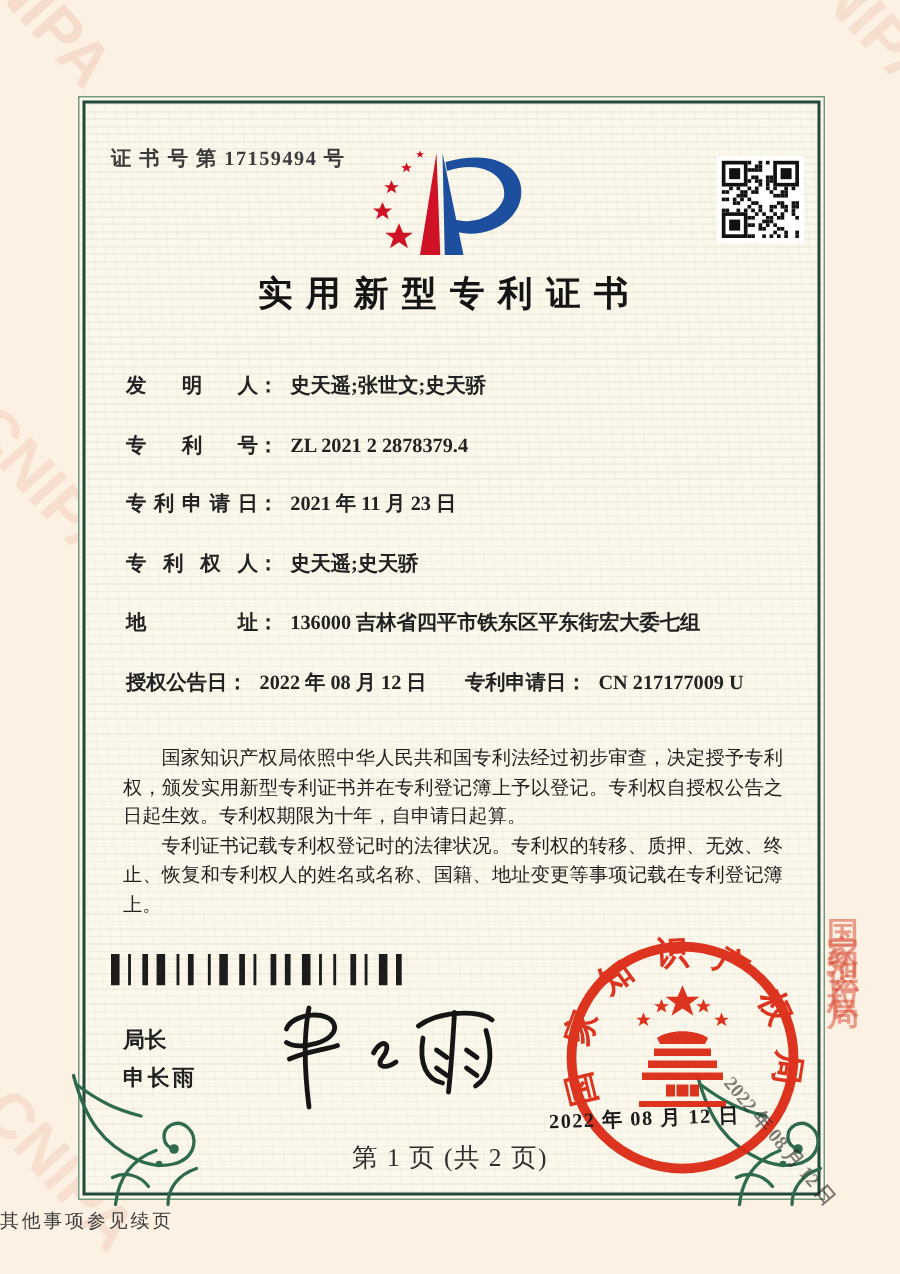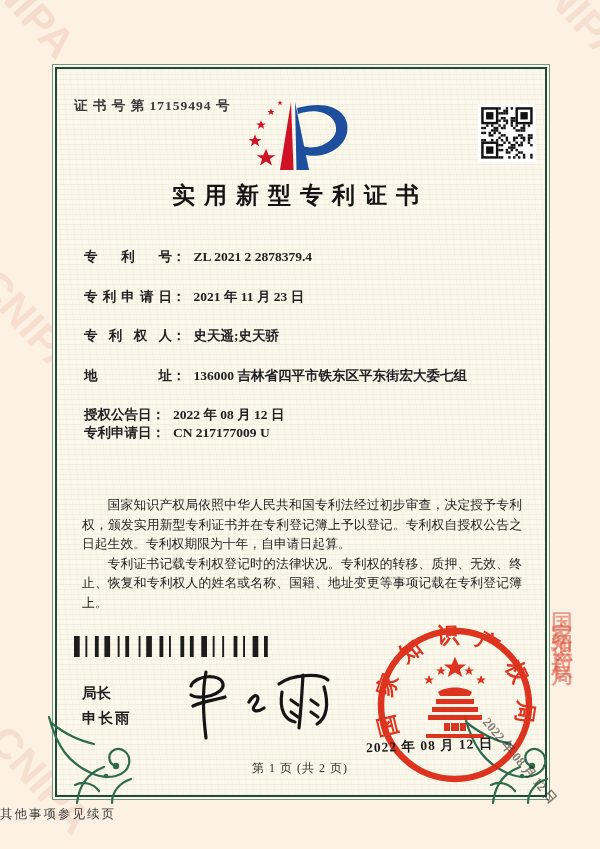--- a/index.html
+++ b/index.html
@@ -37,21 +37,21 @@
       padding:2px;box-sizing:border-box;}
 
   .title{position:absolute;left:0;top:180px;width:100%;text-align:center;
          font-size:23px;font-weight:bold;letter-spacing:9px;color:#141414;}
 
   .fields{position:absolute;left:84px;top:248px;width:444px;font-size:13.5px;
           font-weight:600;color:#222;}
   .f-row{margin-bottom:21.5px;white-space:nowrap;}
   .f-label{display:inline-block;width:88px;text-align:justify;text-align-last:justify;}
   .f-colon{margin-right:8px;}
-  .grant-row{display:flex;flex-direction:column;}
+  .grant-row{display:flex;}
   .grant-left{width:226px;}
 
   .paras{position:absolute;left:82px;top:496px;width:440px;font-size:12.8px;
          line-height:19.5px;color:#1f1f1f;text-align:justify;font-weight:500;}
   .paras p{margin:0;text-indent:2em;}
 
   .barcode{position:absolute;left:74px;top:636px;width:198px;height:21px;}
 
   .chief-title{position:absolute;left:82px;top:684px;font-size:14.5px;font-weight:700;color:#202020;}
   .chief-name{position:absolute;left:82px;top:709px;font-size:14.5px;font-weight:700;color:#202020;letter-spacing:2px;}
@@ -62,21 +62,21 @@
              color:#1b1b1b;letter-spacing:1px;transform:rotate(-2deg);}
 
   .ghost-vert{position:absolute;left:548px;top:596px;height:206px;overflow:hidden;
               writing-mode:vertical-rl;font-size:21px;font-weight:700;
               color:rgba(215,72,50,.5);letter-spacing:9px;}
   .ghost-date{position:absolute;left:492px;top:714px;font-size:13px;font-weight:700;
               color:rgba(45,42,40,.6);transform:rotate(50deg);transform-origin:left top;
               white-space:nowrap;}
 
   .page-footer{position:absolute;left:0;top:760px;width:100%;text-align:center;
-               font-size:12px;color:#2e2e2e;letter-spacing:1px;}
+               font-size:17px;color:#2e2e2e;letter-spacing:1px;}
   .cont-note{position:absolute;left:0;top:806px;width:100%;text-align:left;
              font-size:12.5px;color:#3c3c3c;letter-spacing:2px;}
 </style>
 </head>
 <body>
 
 <div class="page">
 
   <div class="wm wm-1">CNIPA</div>
   <div class="wm wm-2">CNIPA</div>
@@ -245,20 +245,23 @@
         <rect x="40.400000000000006" y="6.1000000000000005" width="7.3500000000000005" height="7.3500000000000005" fill="#111"></rect>
         <rect x="1.2" y="35.50000000000001" width="17.150000000000002" height="17.150000000000002" fill="#111"></rect>
         <rect x="3.6500000000000004" y="37.95" width="12.25" height="12.25" fill="#fff"></rect>
         <rect x="6.1000000000000005" y="40.400000000000006" width="7.3500000000000005" height="7.3500000000000005" fill="#111"></rect>
       </svg></div>
 
   <div class="title">实用新型专利证书</div>
 
   <div class="fields">
     <div class="f-row">
+      <span class="f-label">发明人</span><span class="f-colon">：</span><span>史天遥;张世文;史天骄</span>
+    </div>
+    <div class="f-row">
       <span class="f-label">专利号</span><span class="f-colon">：</span><span>ZL 2021 2 2878379.4</span>
     </div>
     <div class="f-row">
       <span class="f-label">专利申请日</span><span class="f-colon">：</span><span>2021 年 11 月 23 日</span>
     </div>
     <div class="f-row">
       <span class="f-label">专利权人</span><span class="f-colon">：</span><span>史天遥;史天骄</span>
     </div>
     <div class="f-row">
       <span class="f-label">地址</span><span class="f-colon">：</span><span>136000 吉林省四平市铁东区平东街宏大委七组</span>

